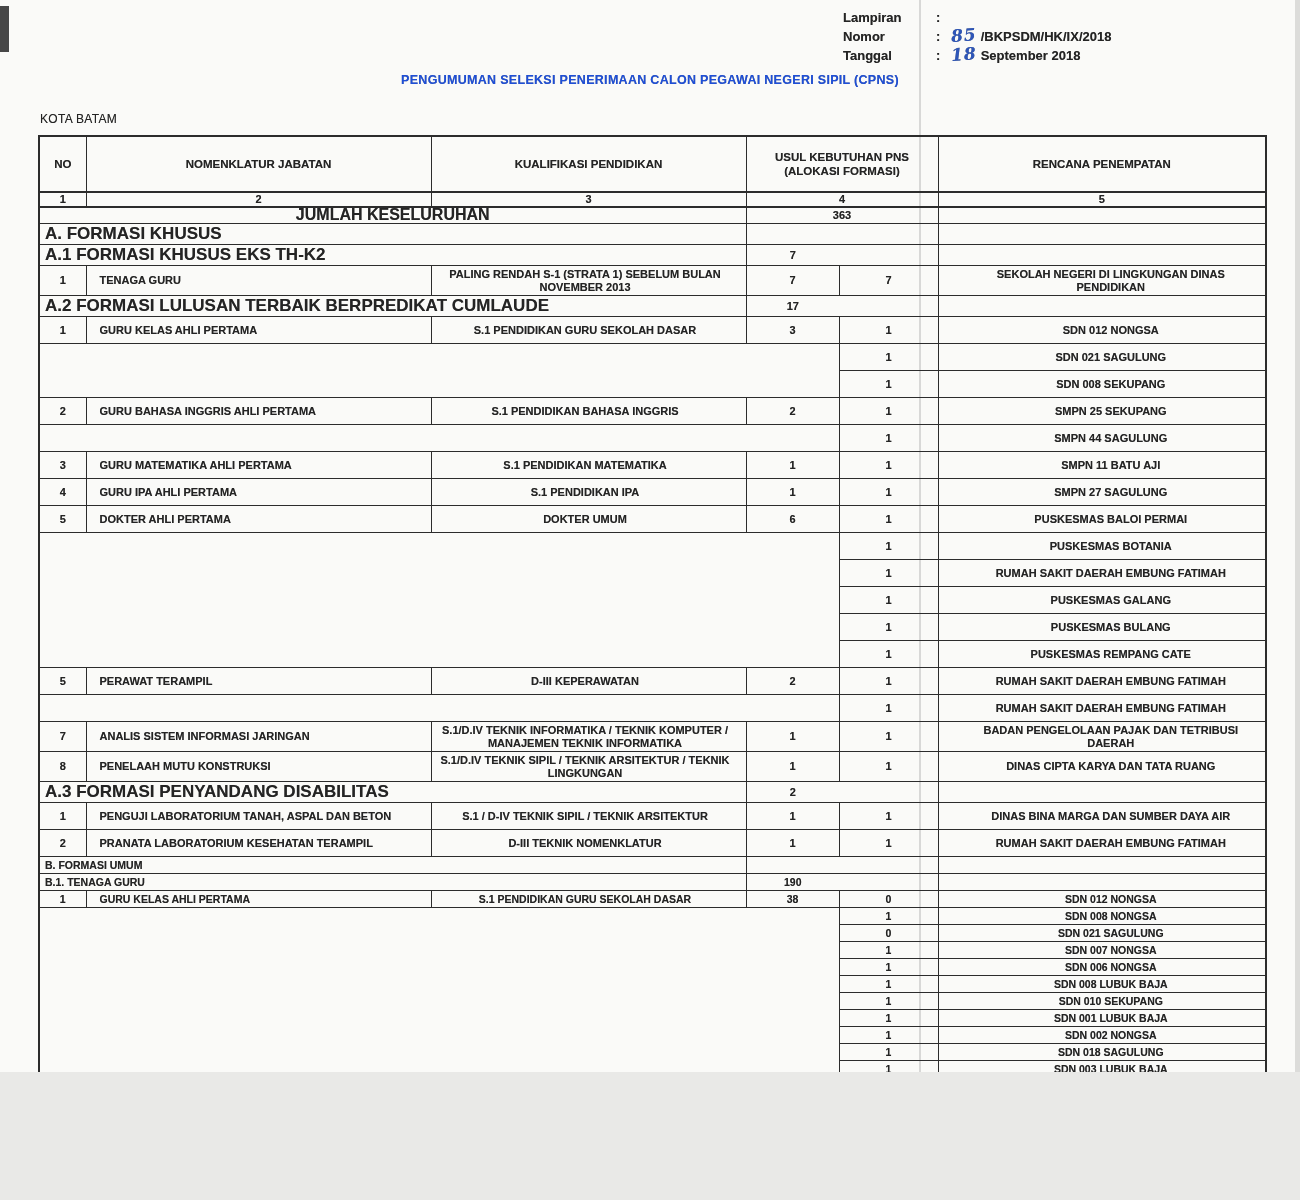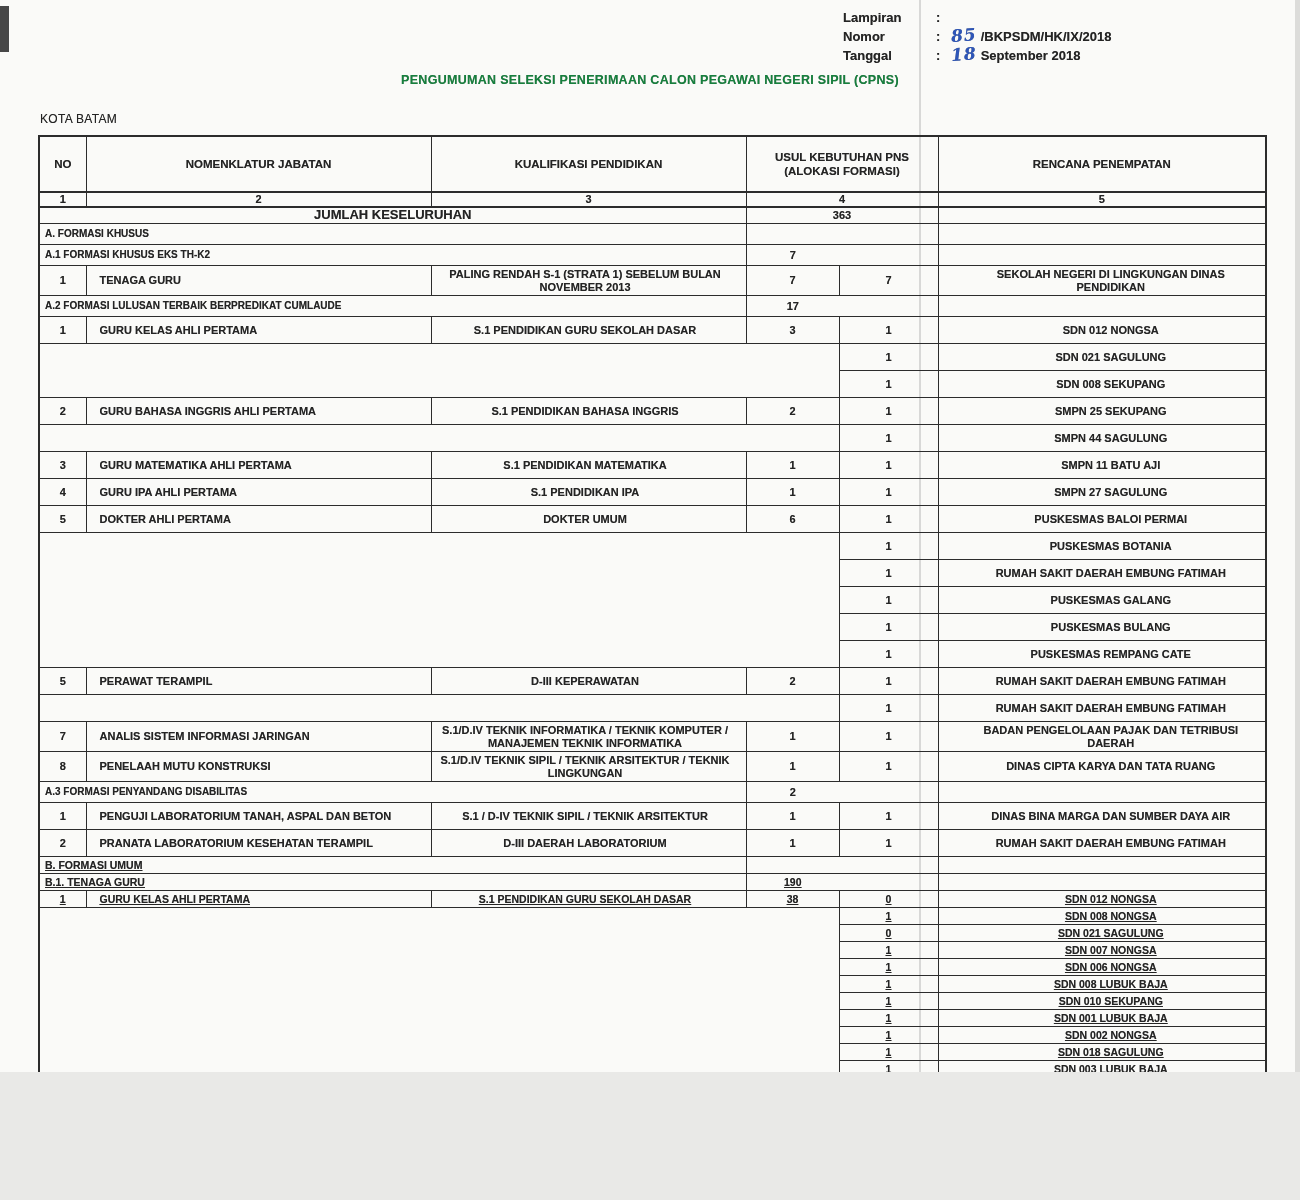--- a/index.html
+++ b/index.html
@@ -15,50 +15,50 @@
               text-shadow:0 0 .5px rgba(30,30,30,.5);}
   .lh-row{line-height:19px;white-space:nowrap;}
   .lh-label{display:inline-block;width:93px;}
   .lh-colon{display:inline-block;width:14px;}
   .hand{display:inline-block;font-family:"DejaVu Serif",serif;font-style:italic;font-weight:700;
         color:#2d55b8;font-size:17px;line-height:14px;transform:rotate(-4deg);margin:0 4px 0 1px;
         letter-spacing:1px;}
 
   
   .doc-title{position:absolute;left:0;top:72px;width:1300px;text-align:center;font-weight:700;
-             font-size:12.5px;line-height:17px;letter-spacing:.3px;color:#15803d;
+             font-size:12.5px;line-height:17px;letter-spacing:.3px;color:#1d4ed8;
              text-shadow:0 0 .5px rgba(30,30,30,.5);}
   .kota{position:absolute;left:40px;top:112px;font-size:12px;font-weight:400;letter-spacing:.3px;
         text-shadow:0 0 .5px rgba(30,30,30,.5);}
 
   
   table.formasi{position:absolute;left:38px;top:135px;width:1227px;border-collapse:collapse;
                 table-layout:fixed;border:2px solid #2c2c2c;}
   th,td{border:1.5px solid #2c2c2c;font-weight:700;color:#242424;vertical-align:middle;
         text-shadow:0 0 .5px rgba(30,30,30,.5);overflow:hidden;}
   th{font-size:11.5px;height:50px;text-align:center;padding:2px 8px;line-height:14px;
      border-bottom-width:2.5px;}
   td{font-size:11px;line-height:12.5px;padding:2px 5px;}
   .num{text-align:center;}
   .jab{text-align:left;padding-left:13px;}
   .kual{text-align:center;padding-left:6px;padding-right:13px;}
   .pen{text-align:center;padding-left:23px;}
-  .sec-label{text-align:left;padding-left:5px;font-size:10px;}
+  .sec-label{text-align:left;padding-left:5px;font-size:17px;}
   .no-r{border-right:none;}
   .no-l{border-left:none;}
   tr.sec-row{height:21px;}
   tr.item-row{height:27px;}
   tr.cont-row{height:27px;}
-  tr.compact{height:17px;text-decoration:underline;}
+  tr.compact{height:17px;}
   tr.compact td{font-size:10.5px;line-height:11px;padding-top:1px;padding-bottom:1px;}
   tr.r-colnums{height:14px;}
   tr.r-colnums td{padding:0;border-bottom-width:2.5px;}
   tr.r-jumlah{height:17px;}
   tr.r-jumlah td{padding:1px;}
-  .jumlah-label{text-align:center;font-size:13px;}
+  .jumlah-label{text-align:center;font-size:16px;}
 </style>
 </head>
 <body>
 
 <div id="page">
 
   <div class="corner-mark"></div>
   <div class="scanline"></div>
   <div class="right-band"></div>
 
@@ -251,21 +251,21 @@
           <td class="num">1</td>
           <td class="jab">PENGUJI LABORATORIUM TANAH, ASPAL DAN BETON</td>
           <td class="kual">S.1 / D-IV TEKNIK SIPIL / TEKNIK ARSITEKTUR</td>
           <td class="num">1</td>
           <td class="num">1</td>
           <td class="pen">DINAS BINA MARGA DAN SUMBER DAYA AIR</td>
         </tr>
         <tr class="item-row">
           <td class="num">2</td>
           <td class="jab">PRANATA LABORATORIUM KESEHATAN TERAMPIL</td>
-          <td class="kual">D-III DAERAH LABORATORIUM</td>
+          <td class="kual">D-III TEKNIK NOMENKLATUR</td>
           <td class="num">1</td>
           <td class="num">1</td>
           <td class="pen">RUMAH SAKIT DAERAH EMBUNG FATIMAH</td>
         </tr>
         <tr class="sec-row compact">
           <td colspan="3" class="sec-label">B. FORMASI UMUM</td>
           <td class="num no-r"></td>
           <td class="no-l"></td>
           <td class=""></td>
         </tr>

